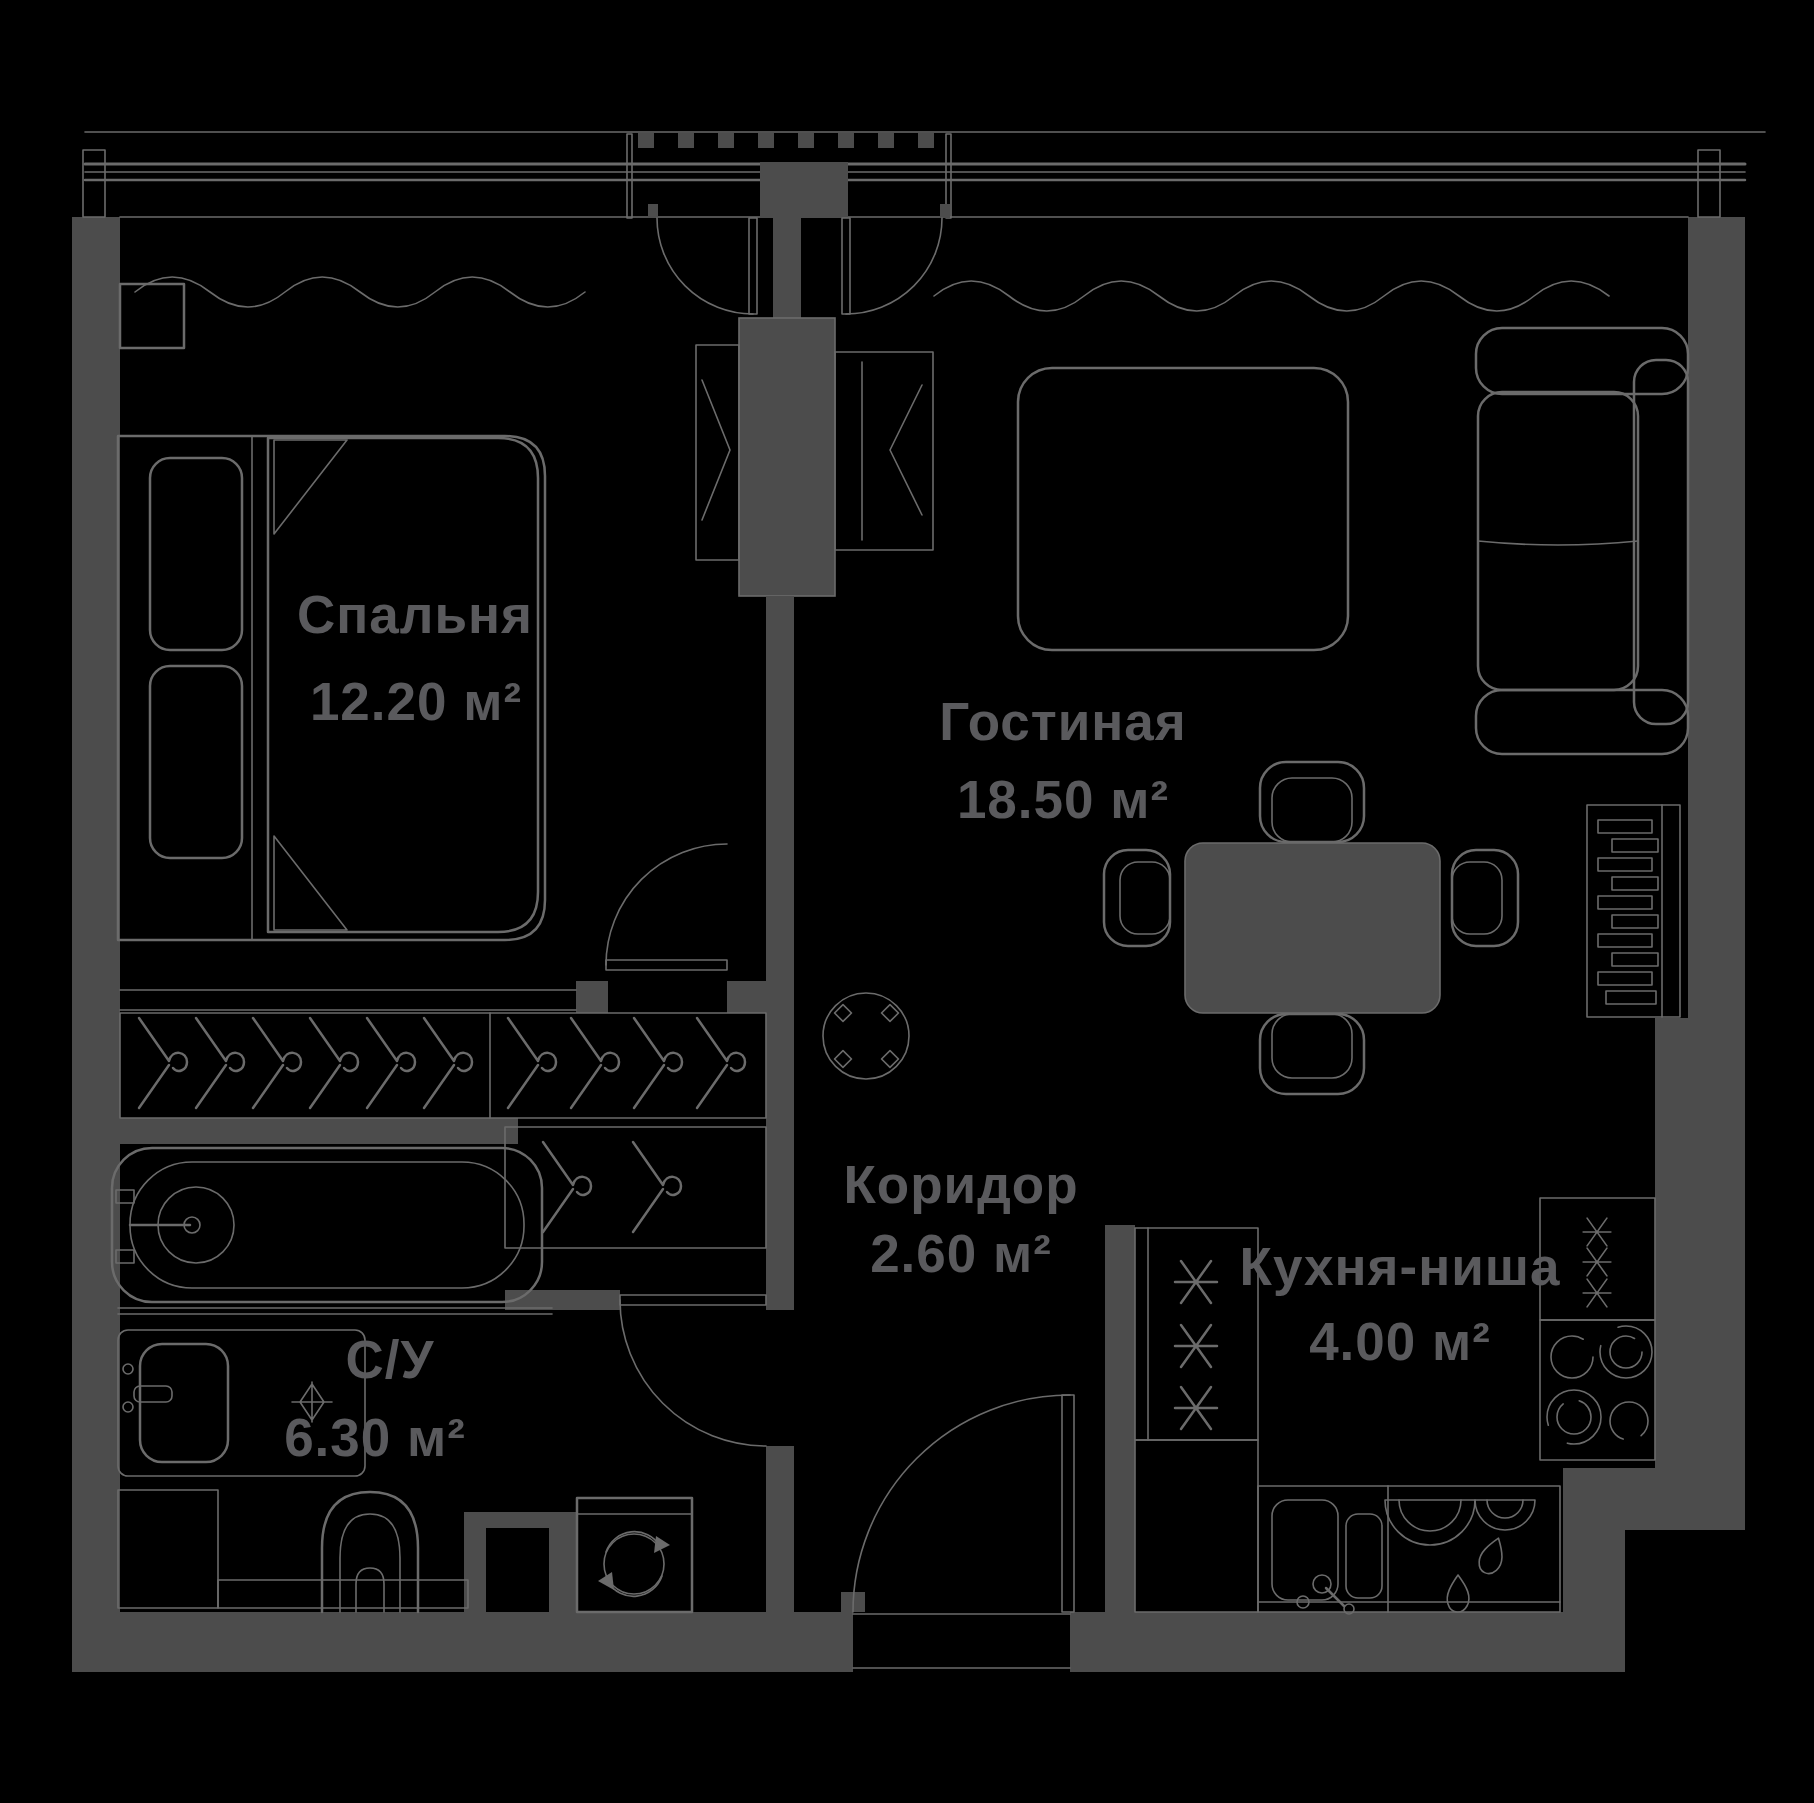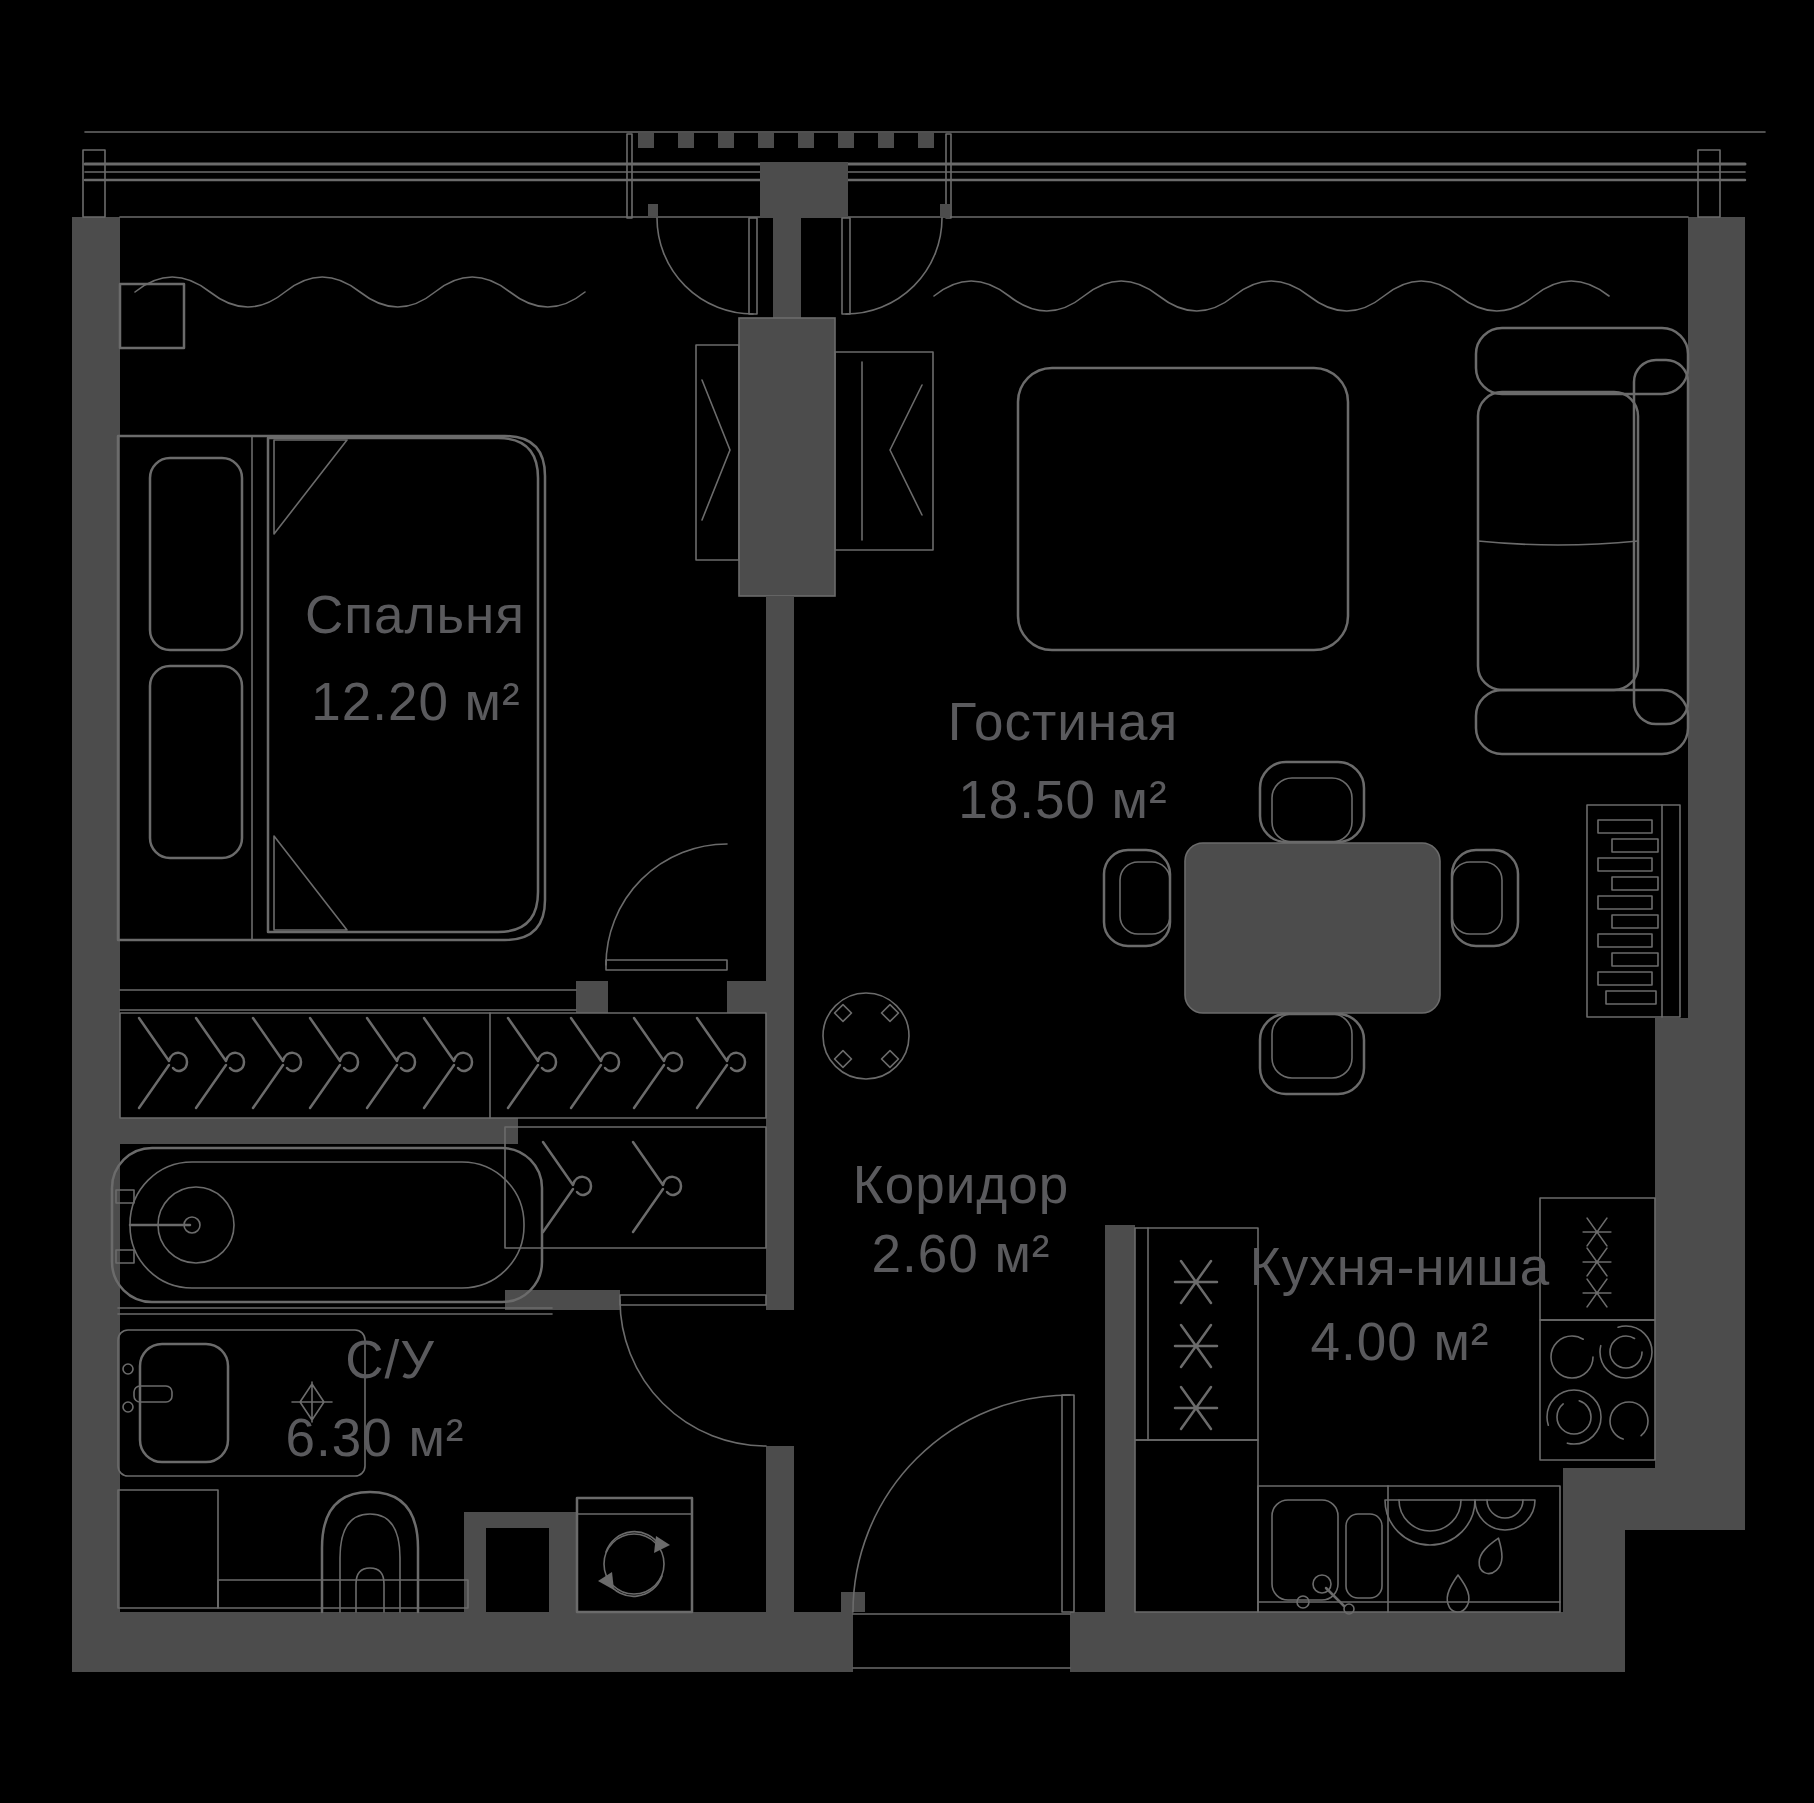--- a/index.html
+++ b/index.html
@@ -3,21 +3,21 @@
 <meta charset="utf-8">
 <style>
   :root{
     --bg:#000000;
     --wall:#4c4c4c;
     --line:#6b6b6b;
     --line-soft:#636363;
     --text:#5a5a5d;
   }
   html,body{margin:0;padding:0;background:var(--bg);}
-  .stage{width:1814px;height:1803px;position:relative;background:var(--bg);}
+  .stage{width:1814px;height:1803px;position:relative;background:var(--bg);font-weight:bold;}
   svg{display:block}
   .wall{fill:var(--wall);stroke:none}
   .wallo{fill:var(--wall);stroke:var(--line);stroke-width:1.6}
   .ln{fill:none;stroke:var(--line);stroke-width:2.5;stroke-linecap:round;stroke-linejoin:round}
   .thin{stroke-width:1.6}
   .w3{stroke-width:3}
   .fillln{fill:var(--line);stroke:none}
   .room-name,.room-area{
     font-family:"Liberation Sans", sans-serif;
     font-size:53px;

